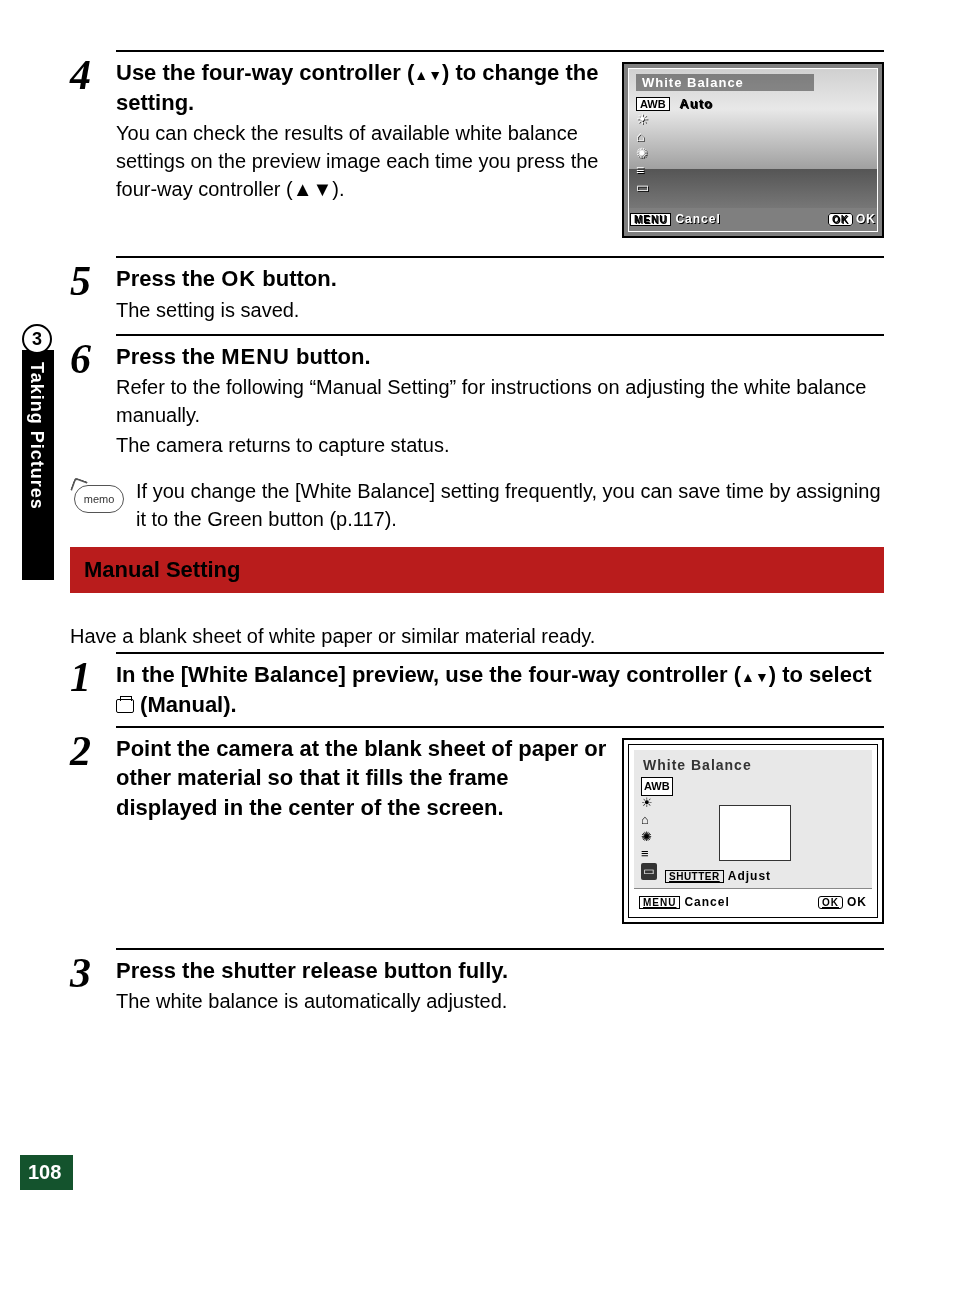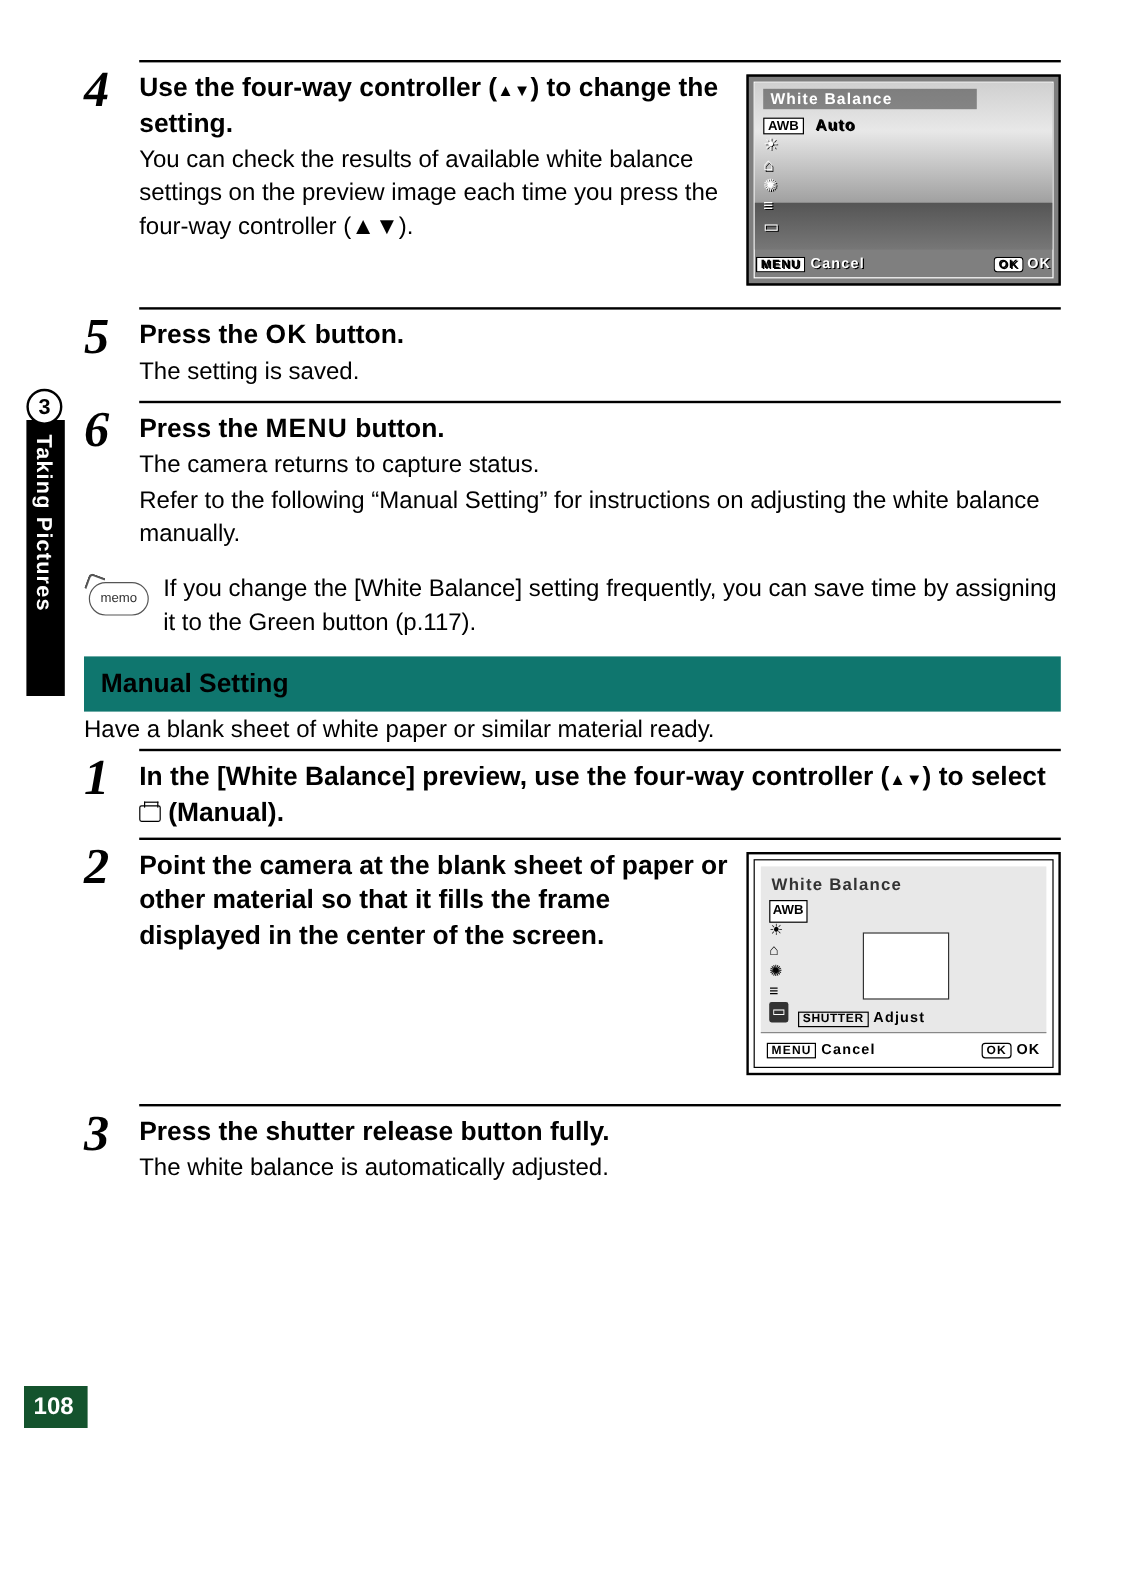--- a/index.html
+++ b/index.html
@@ -141,25 +141,25 @@
     line-height: 1.4;
     padding-left: 10px;
   }
   .refbox {
     border: 1.5px solid #000;
     padding: 10px 14px;
     font-size: 20px;
     margin-bottom: 30px;
   }
   .section-bar {
-    background: #0f766e;
+    background: #b91c1c;
     padding: 10px 14px;
     font-weight: bold;
     font-size: 22px;
-    margin-bottom: 4px;
+    margin-bottom: 32px;
   }
   .intro {
     font-size: 20px;
     margin-bottom: 4px;
   }
   .float-wrap::after { content:""; display:block; clear:both; }
 
   .lcd {
     border: 2px solid #000;
     background: #7f7f7f;
@@ -198,21 +198,21 @@
 
   .lcd-outer2 { width: 258px; height: 182px; float:right; margin-left:12px; margin-top:4px; background:#fff;}
   .lcd2-inner { position:absolute; left:4px; top:4px; right:4px; bottom:4px; border:1px solid #000; background:#fff;}
   .lcd2-prev { position:absolute; left:5px; top:5px; right:5px; bottom:28px; background:#e8e8e8; border-bottom:1px solid #888;}
   .lcd2-title { position:absolute; left:14px; top:12px; font-weight:bold; letter-spacing:1px; font-size:14px; color:#333;}
   .lcd2-iconcol { position:absolute; left:12px; top:32px; font-size:13px;}
   .lcd2-iconcol div { height:17px; line-height:17px;}
   .awb-out { border:1.5px solid #000; color:#000; font-weight:bold; font-size:11px; padding:0 2px; display:inline-block; background:#fff;}
   .manual-box { display:inline-block; background:#333; color:#fff; font-size:12px; width:16px; text-align:center; border-radius:2px;}
   .lcd2-center { position:absolute; left:90px; top:60px; width:70px; height:54px; border:1.5px solid #333; background:#fff;}
-  .shutter-tag { border:1.5px solid #000; font-size:10px; padding:0 3px; font-weight:bold; margin-right:4px; letter-spacing:0.5px;}
+  .shutter-tag { border:1.5px solid #000; font-size:10px; padding:0 3px; font-weight:bold; margin-right:4px; letter-spacing:0.5px;text-decoration:underline;}
   .lcd2-shutter-row { position:absolute; left:36px; bottom:34px; font-size:12px; font-weight:bold; color:#000; letter-spacing:1px;}
   .lcd2-bottom { position:absolute; left:10px; right:10px; bottom:8px; display:flex; justify-content:space-between; font-size:12px; font-weight:bold; color:#000;}
   .lcd2-bottom span { letter-spacing:1px;}
   .tri { font-size:14px; }
   .manual-glyph { display:inline-block; border:1.5px solid #000; border-radius:2px; width:16px; height:12px; position:relative; vertical-align:middle;}
   .manual-glyph::after { content:""; position:absolute; left:3px; top:-4px; width:10px; height:4px; border:1.5px solid #000; border-bottom:none;}
 </style>
 </head>
 <body>
 
@@ -267,22 +267,22 @@
       <div class="step-text">The setting is saved.</div>
     </div>
   </div>
 
   <div class="step" style="margin-top:10px;">
     <div class="stepnum">6</div>
     <div class="stepbody">
       <div class="step-heading">
         <span>Press the </span><span class="menu-text">MENU</span><span> button.</span>
       </div>
+      <div class="step-text">Refer to the following “Manual Setting” for instructions on adjusting the white balance manually.</div>
       <div class="step-text">The camera returns to capture status.</div>
-      <div class="step-text">Refer to the following “Manual Setting” for instructions on adjusting the white balance manually.</div>
     </div>
   </div>
 
   <div class="memo-row">
     <div class="memo-icon">
       <div class="memo-tail"></div>
       <div class="memo-bubble">memo</div>
     </div>
     <div class="memo-text">If you change the [White Balance] setting frequently, you can save time by assigning it to the Green button (p.117).</div>
   </div>

